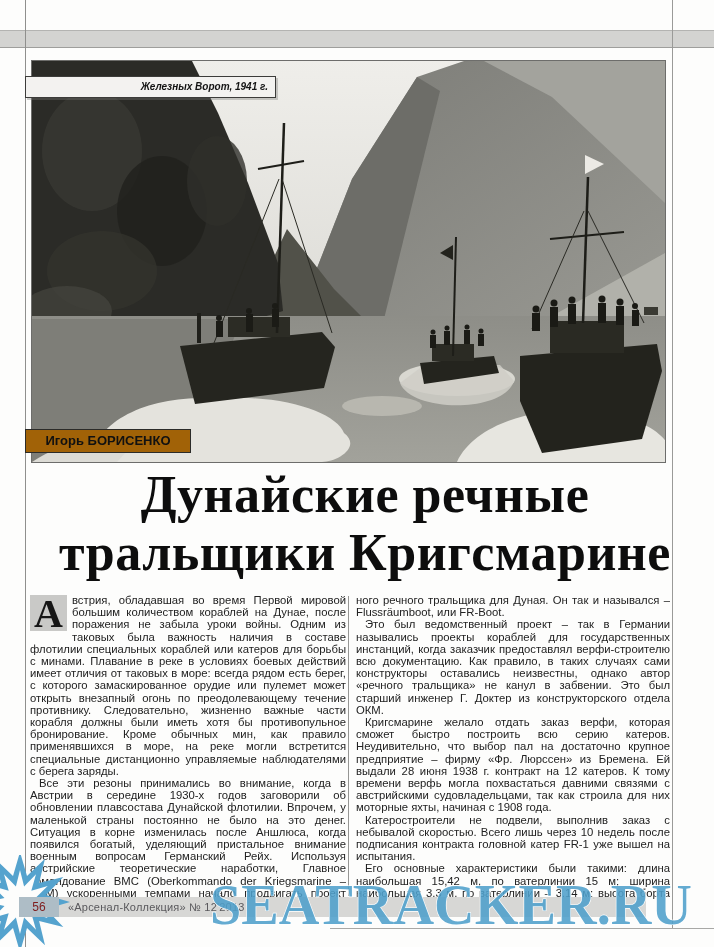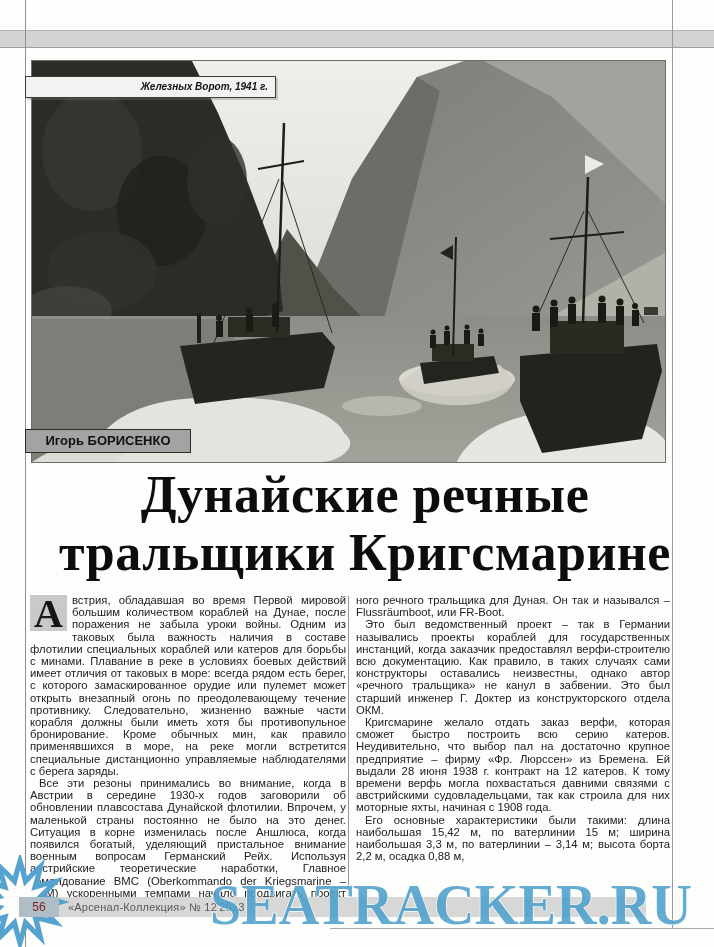--- a/index.html
+++ b/index.html
@@ -12,21 +12,21 @@
   .vline-right{position:absolute;left:672px;top:0;width:1px;height:929px;background:#9a9a98;}
   .hline-bottom{position:absolute;left:330px;top:928px;width:384px;height:1px;background:#a8a8a6;}
   
   .photo{position:absolute;left:31px;top:60px;width:633px;height:401px;border:1px solid #6d6d6b;
          box-sizing:content-box;background:#cfcfcb;}
   .photo svg{display:block;}
   .caption-box{position:absolute;left:25px;top:76px;width:235px;background:#f3f2f0;
          border:1px solid #3c3c3a;padding:3px 7px 4px 7px;
          font:italic bold 10px/13px "Liberation Sans",sans-serif;color:#141414;text-align:right;
          box-shadow:2px 2px 0 rgba(120,120,118,.35);}
-  .author-box{position:absolute;left:25px;top:429px;width:164px;height:22px;background:#a3a3a3;
+  .author-box{position:absolute;left:25px;top:429px;width:164px;height:22px;background:#a16207;
          border:1px solid #2b2b29;text-align:center;
          font:bold 13px/22px "Liberation Sans",sans-serif;color:#111;}
   
   .headline{position:absolute;left:0;top:466px;width:714px;text-align:center;
          font-family:"Liberation Serif",serif;font-weight:bold;color:#0d0d0d;
          font-size:52px;line-height:58px;letter-spacing:.5px;padding-left:8px;}
   
   .col{position:absolute;top:594px;height:308px;overflow:hidden;text-align:justify;
        font-size:11.3px;line-height:12.2px;color:#222;}
   .col-left{left:30px;width:316px;}
@@ -177,20 +177,21 @@
 
   <div class="col col-left">
     <p><span class="dropcap">А</span><span>встрия, обладавшая во время Первой мировой большим количеством кораблей на Дунае, после поражения не забыла уроки войны. Одним из таковых была важность наличия в составе флотилии специальных кораблей или катеров для борьбы с минами. Плавание в реке в условиях боевых действий имеет отличия от таковых в море: всегда рядом есть берег, с которого замаскированное орудие или пулемет может открыть внезапный огонь по преодолевающему течение противнику. Следовательно, жизненно важные части корабля должны были иметь хотя бы противопульное бронирование. Кроме обычных мин, как правило применявшихся в море, на реке могли встретится специальные дистанционно управляемые наблюдателями с берега заряды.</span></p>
     <p class="indent">Все эти резоны принимались во внимание, когда в Австрии в середине 1930-х годов заговорили об обновлении плавсостава Дунайской флотилии. Впрочем, у маленькой страны постоянно не было на это денег. Ситуация в корне изменилась после Аншлюса, когда появился богатый, уделяющий пристальное внимание военным вопросам Германский Рейх. Используя австрийские теоретические наработки, Главное командование ВМС (Oberkommando der Kriegsmarine – ОКМ) ускоренными темпами начало продвигать проект специаль-</p>
   </div>
   <div class="divider"></div>
   <div class="col col-right">
     <p>ного речного тральщика для Дуная. Он так и назывался – Flussräumboot, или FR-Boot.</p>
     <p class="indent">Это был ведомственный проект – так в Германии назывались проекты кораблей для государственных инстанций, когда заказчик предоставлял верфи-строителю всю документацию. Как правило, в таких случаях сами конструкторы оставались неизвестны, однако автор «речного тральщика» не канул в забвении. Это был старший инженер Г. Доктер из конструкторского отдела ОКМ.</p>
     <p class="indent">Кригсмарине желало отдать заказ верфи, которая сможет быстро построить всю серию катеров. Неудивительно, что выбор пал на достаточно крупное предприятие – фирму «Фр. Люрссен» из Бремена. Ей выдали 28 июня 1938 г. контракт на 12 катеров. К тому времени верфь могла похвастаться давними связями с австрийскими судовладельцами, так как строила для них моторные яхты, начиная с 1908 года.</p>
+    <p class="indent">Катеростроители не подвели, выполнив заказ с небывалой скоростью. Всего лишь через 10 недель после подписания контракта головной катер FR-1 уже вышел на испытания.</p>
     <p class="indent">Его основные характеристики были такими: длина наибольшая 15,42 м, по ватерлинии 15 м; ширина наибольшая 3,3 м, по ватерлинии – 3,14 м; высота борта 2,2 м, осадка 0,88 м,</p>
   </div>
 
   <div class="footer-bar"></div>
 
   <svg class="star-svg" width="135" height="92" viewBox="0 0 135 92">
     <polygon fill="#55a3ce" points="100,47 76.1,54 93.3,72 69.1,66.1 75,90.3 57,73.1 50,97 43,73.1 25,90.3 30.9,66.1 6.7,72 23.9,54 0,47 23.9,40 6.7,22 30.9,27.9 25,3.7 43,20.9 50,-3 57,20.9 75,3.7 69.1,27.9 93.3,22 76.1,40"></polygon>
     <polygon fill="#fdfdfc" points="82,47 65.5,51.1 77.7,63 61.3,58.3 66,74.7 54.1,62.5 50,79 45.9,62.5 34,74.7 38.7,58.3 22.3,63 34.5,51.1 18,47 34.5,42.9 22.3,31 38.7,35.7 34,19.3 45.9,31.5 50,15 54.1,31.5 66,19.3 61.3,35.7 77.7,31 65.5,42.9"></polygon>
   </svg>
 

